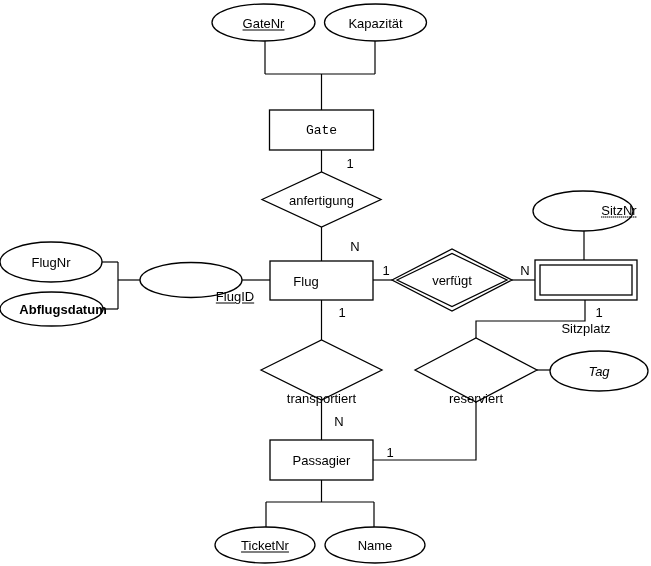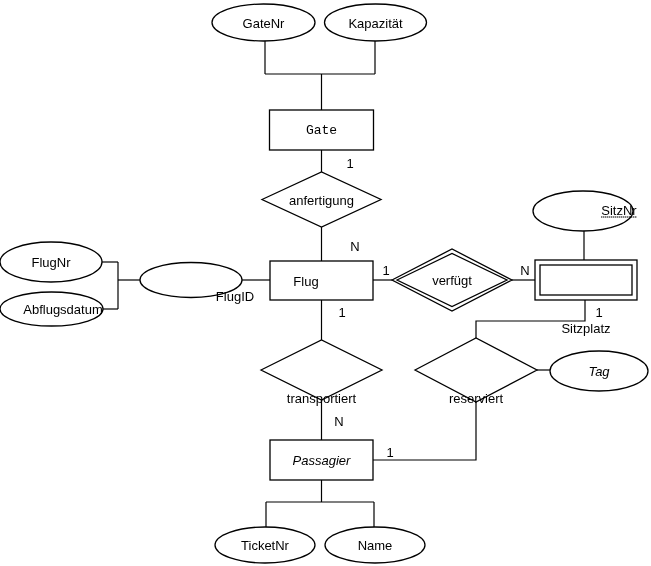--- a/index.html
+++ b/index.html
@@ -17,21 +17,21 @@
   .label {
     position: absolute;
     transform: translate(-50%, -50%);
     font-size: 13px;
     line-height: 1;
     color: #000000;
     white-space: nowrap;
     pointer-events: none;
     text-align: center;
   }
-  .u  { text-decoration-style: solid; text-underline-offset: 2px; }
+  .u  { text-decoration: underline; text-decoration-style: solid; text-underline-offset: 2px; }
   .ud { text-decoration: underline; text-decoration-style: dotted; text-underline-offset: 2px; margin-left: 36px; }
   .card {
     position: absolute;
     transform: translate(-50%, -50%);
     font-size: 13px;
     line-height: 1;
     color: #000000;
     white-space: nowrap;
     pointer-events: none;
   }
@@ -90,30 +90,30 @@
     <polygon class="shape" points="397,280 452,253.5 507,280 452,306.5"></polygon>
     <polygon class="shape" points="261,370 321.5,340 382,370 321.5,400"></polygon>
     <polygon class="shape" points="415,370 476,338 537,370 476,402"></polygon>
   </svg>
 
   <div class="label u" style="left:263.5px; top:22.5px;">GateNr</div>
   <div class="label" style="left:375.5px; top:22.5px;">Kapazität</div>
   <div class="label" style="left:321.5px; top:130px;font-family:Liberation Mono, monospace;">Gate</div>
   <div class="label" style="left:321.5px; top:199.5px;">anfertigung</div>
   <div class="label" style="left:51px;    top:262px;">FlugNr</div>
-  <div class="label" style="left:63px;  top:309px;">Abflugsdatum</div>
+  <div class="label" style="left:63px;  top:309px;font-weight:bold;">Abflugsdatum</div>
   <div class="label u" style="left:191px;   top:296px;margin-left:44px;">FlugID</div>
   <div class="label" style="left:306px; top:280.5px;">Flug</div>
   <div class="label" style="left:452px;   top:280px;">verfügt</div>
   <div class="label ud" style="left:583px;   top:210px;">SitzNr</div>
   <div class="label" style="left:586px;   top:280px;margin-top:48px;">Sitzplatz</div>
   <div class="label" style="left:321.5px; top:370px;margin-top:28px;">transportiert</div>
   <div class="label" style="left:476px;   top:370px;margin-top:28px;">reserviert</div>
   <div class="label" style="left:599px;   top:371px;font-style:italic;">Tag</div>
-  <div class="label" style="left:321.5px; top:460px;font-style:italic;">Passagier</div>
+  <div class="label" style="left:321.5px; top:460px;">Passagier</div>
   <div class="label u" style="left:265px;   top:545px;">TicketNr</div>
   <div class="label" style="left:375px;   top:545px;">Name</div>
 
   <div class="card" style="left:350px; top:163px;">1</div>
   <div class="card" style="left:355px; top:246px;">N</div>
   <div class="card" style="left:386px; top:270px;">1</div>
   <div class="card" style="left:525px; top:270px;">N</div>
   <div class="card" style="left:342px; top:312px;">1</div>
   <div class="card" style="left:339px; top:421px;">N</div>
   <div class="card" style="left:599px; top:312px;">1</div>

